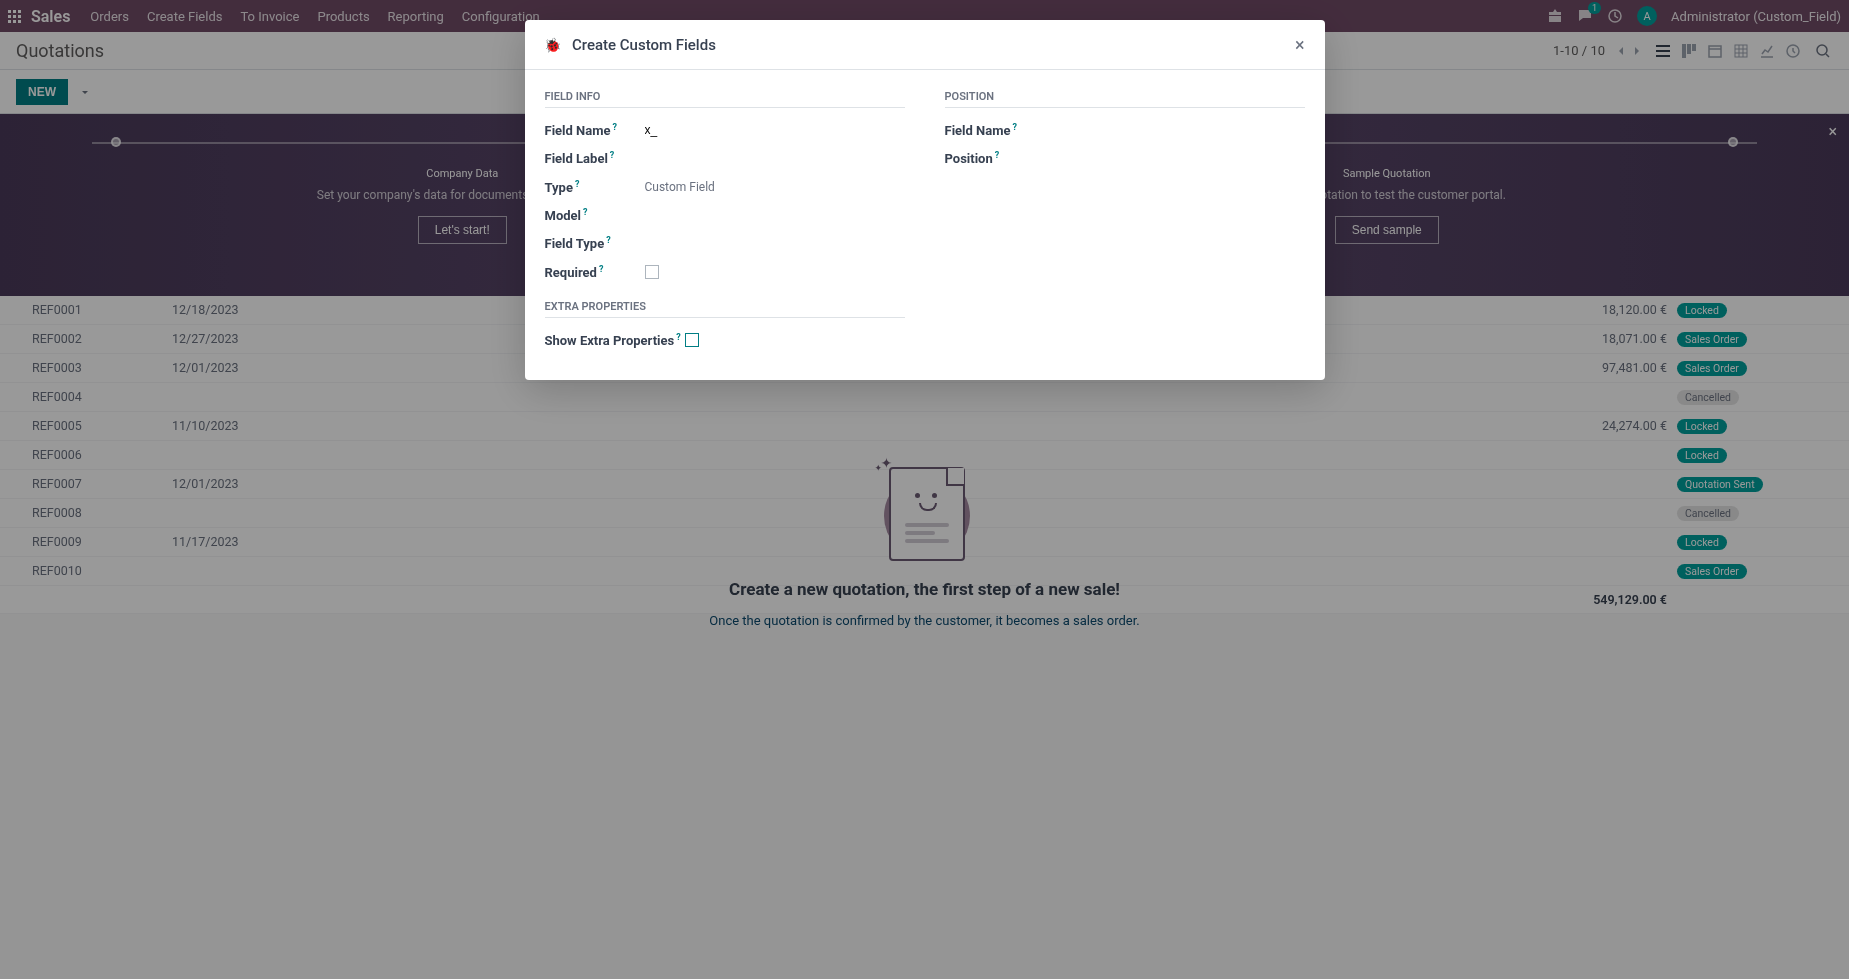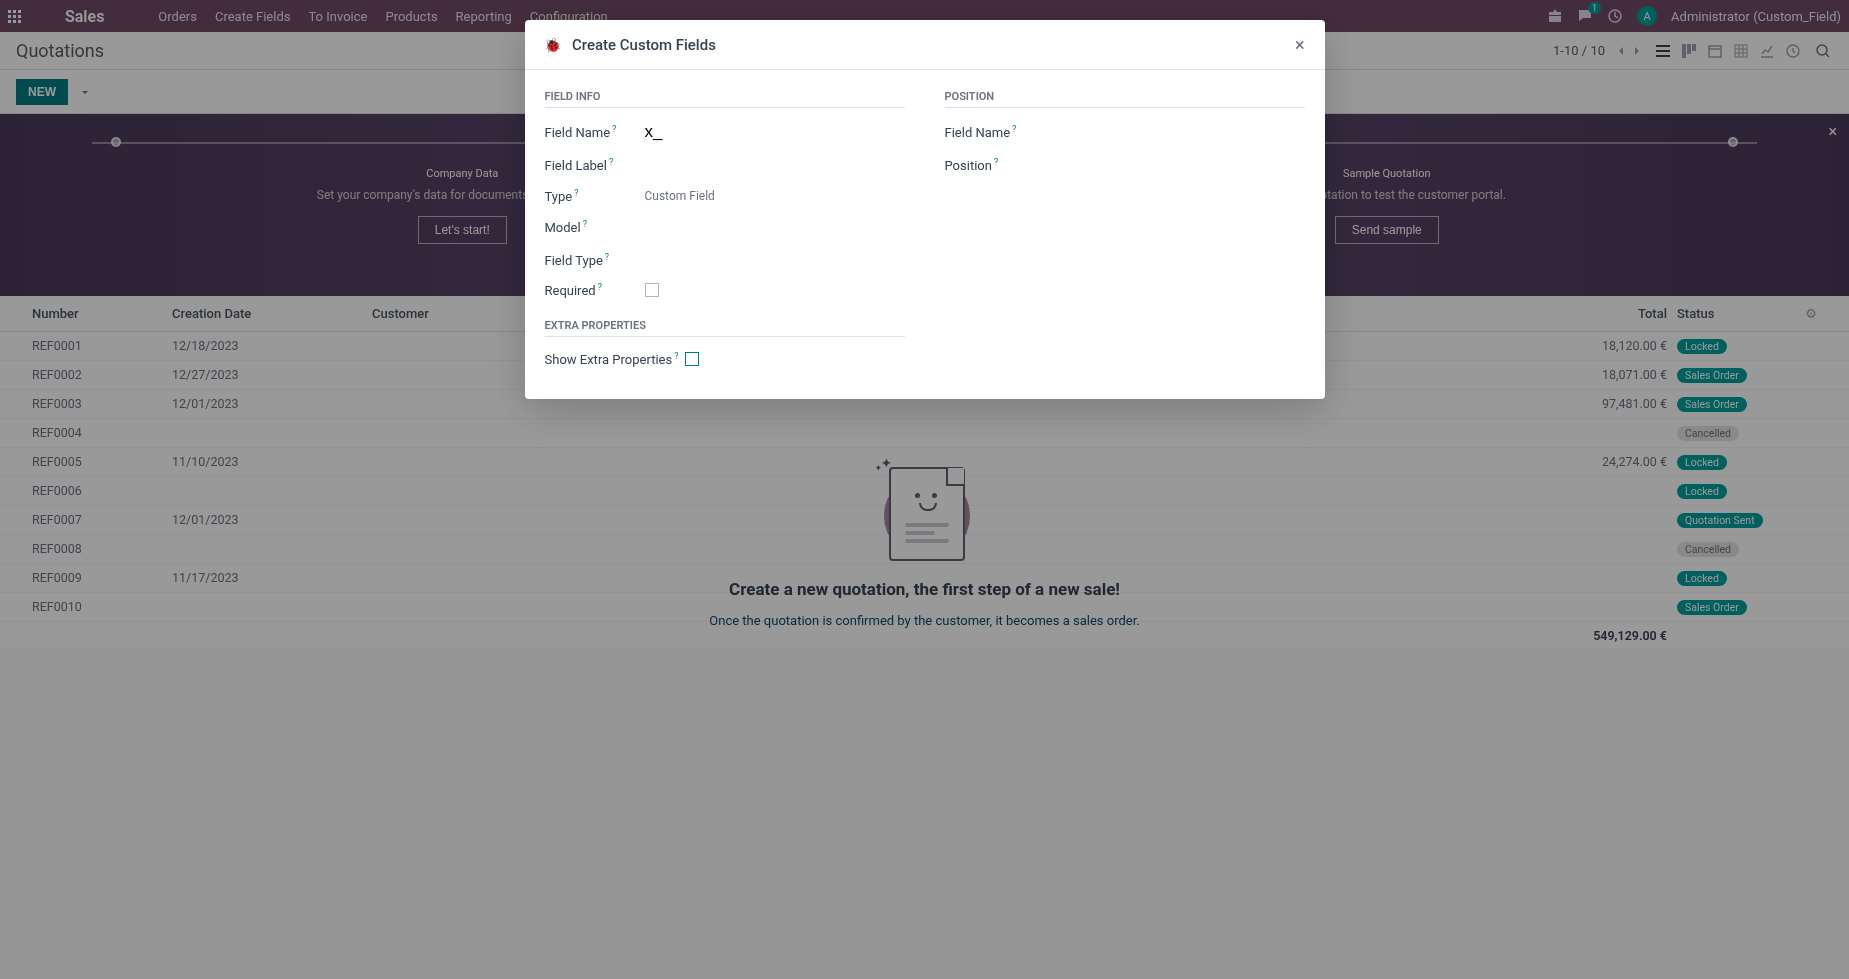--- a/index.html
+++ b/index.html
@@ -1,19 +1,19 @@
 <!DOCTYPE html>
 <html><head>
 <meta charset="utf-8">
 <style>
 * { box-sizing: border-box; margin: 0; padding: 0; }
 body { font-family: -apple-system, BlinkMacSystemFont, "Segoe UI", Roboto, Helvetica, Arial, sans-serif; font-size: 13px; color: #374151; background: #f9f9f9; overflow: hidden; }
 
 
-.topnav { background: #714B67; color: #fff; height: 32px; display: flex; align-items: center; padding: 0 8px; gap: 34px; }
+.topnav { background: #714B67; color: #fff; height: 32px; display: flex; align-items: center; padding: 0 8px; }
 .topnav .apps-icon { display: grid; grid-template-columns: repeat(3,3px); grid-template-rows: repeat(3,3px); gap: 2px; margin-right: 10px; cursor: pointer; }
 .topnav .apps-icon span { background: #fff; width: 3px; height: 3px; }
 .topnav .brand { font-weight: 600; font-size: 16px; margin-right: 20px; }
 .topnav .menu { display: flex; gap: 18px; font-size: 13px; color: rgba(255,255,255,0.85); }
 .topnav .menu div { cursor: pointer; }
 .topnav .right { margin-left: auto; display: flex; align-items: center; gap: 14px; }
 .topnav .right .chat { position: relative; }
 .topnav .right .badge { position: absolute; top: -6px; right: -8px; background: #00a09d; color: #fff; border-radius: 8px; font-size: 9px; padding: 1px 4px; }
 .topnav .avatar { background: #00a09d; width: 20px; height: 20px; border-radius: 50%; display: flex; align-items: center; justify-content: center; font-size: 11px; }
 .topnav .ico { width: 16px; height: 16px; cursor: pointer; }
@@ -81,24 +81,24 @@
 .overlay { position: fixed; inset: 0; background: rgba(0,0,0,0.4); z-index: 100; }
 .modal { position: fixed; top: 20px; left: 50%; transform: translateX(-50%); width: 800px; background: #fff; z-index: 101; border-radius: 4px; box-shadow: 0 10px 40px rgba(0,0,0,0.2); }
 .modal-header { display: flex; align-items: center; padding: 14px 20px; border-bottom: 1px solid #dee2e6; }
 .modal-header .bug-ico { color: #714B67; margin-right: 10px; font-size: 14px; }
 .modal-header .mtitle { font-size: 15px; font-weight: 500; }
 .modal-header .close { margin-left: auto; cursor: pointer; color: #6b7280; font-size: 18px; }
 .modal-body { padding: 20px; display: flex; gap: 40px; }
 .modal-body .col { flex: 1; }
 .section-title { font-size: 11px; font-weight: 600; color: #6b7280; border-bottom: 1px solid #dee2e6; padding-bottom: 4px; margin-bottom: 14px; }
 .field-row { display: flex; align-items: center; margin-bottom: 12px; font-size: 13px; }
-.field-row .flabel { width: 100px; font-weight: 400; color: #374151; position: relative; }
+.field-row .flabel { width: 100px; font-weight: 700; color: #374151; position: relative; }
 .field-row .flabel .help { color: #017e84; font-size: 9px; vertical-align: super; margin-left: 2px; }
 .field-row .fval { flex: 1; color: #6b7280; font-size: 12px; }
-.field-row .fval input[type="text"] { border: none; border-bottom: 1px solid transparent; font-size: 17px; width: 100%; outline: none; }
+.field-row .fval input[type="text"] { border: none; border-bottom: 1px solid transparent; font-size: 12px; width: 100%; outline: none; }
 .field-row .checkbox { width: 14px; height: 14px; border: 1px solid #adb5bd; }
 .field-row .checkbox.teal { border-color: #017e84; }
 .modal-footer { padding: 12px 16px; border-top: 1px solid #dee2e6; display: flex; gap: 12px; align-items: center; }
 .modal-footer .btn-create { background: #017e84; color: #fff; border: none; padding: 8px 14px; font-size: 12px; font-weight: 600; cursor: pointer; }
 .modal-footer .cancel { color: #017e84; font-size: 13px; cursor: pointer; }
 
 svg { display: block; }
 </style>
 </head>
 <body>
@@ -222,28 +222,20 @@
   <div class="panel">
     <div class="step-line"></div>
     <div class="step-dot" style="right:12%"></div>
     <div class="ptitle">Sample Quotation</div>
     <div class="pdesc">Send a quotation to test the customer portal.</div>
     <button class="pbtn">Send sample</button>
   </div>
 </div>
 
 <div class="tablewrap">
-  <div class="thead">
-    <div class="col-num">Number</div>
-    <div class="col-date">Creation Date</div>
-    <div class="col-cust">Customer</div>
-    <div class="col-total">Total</div>
-    <div class="col-status">Status</div>
-    <div class="col-gear">⚙</div>
-  </div>
   <div id="table-rows">
       <div class="trow">
         <div class="col-num">REF0001</div>
         <div class="col-date">12/18/2023</div>
         <div class="col-cust"></div>
         <div class="col-total">18,120.00 €</div>
         <div class="col-status"><span class="status-badge teal">Locked</span></div>
         <div class="col-gear"></div>
       </div>
       <div class="trow">

